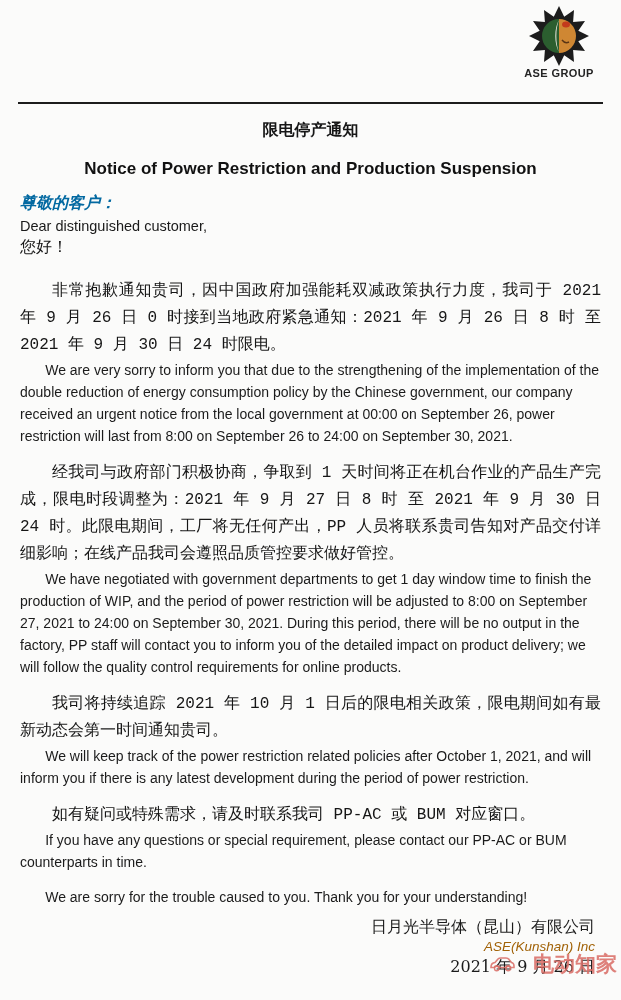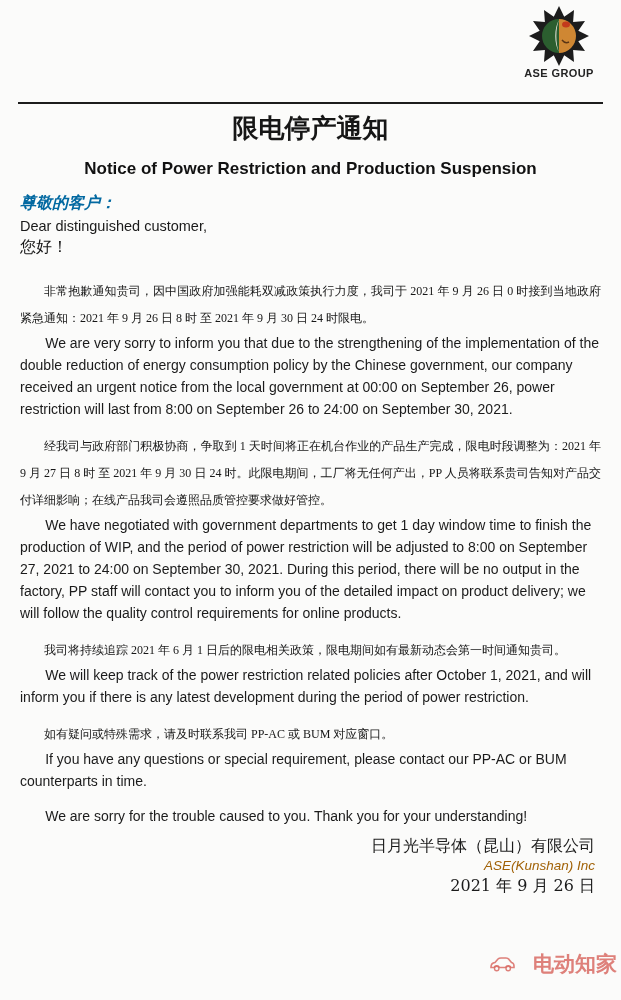--- a/index.html
+++ b/index.html
@@ -23,22 +23,22 @@
   .logo-text {
     font-family: "Liberation Sans", sans-serif;
     font-weight: bold; font-size: 11px; letter-spacing: .4px;
     color: #242424; margin-top: 1px;
   }
   .rule { border-top: 2px solid #1c1c1c; margin: 0 -2px; }
 
   
   .title-zh {
     margin: 12px 0 0 0; text-align: center;
-    font-family: Liberation Mono, monospace;
-    font-weight: bold; font-size: 26px; line-height: 28px; color: #161616;
+    font-family: Liberation Serif, serif;
+    font-weight: bold; font-size: 16px; line-height: 28px; color: #161616;
   }
   .title-en {
     margin: 14px 0 0 0; text-align: center;
     font-family: "Liberation Sans", sans-serif;
     font-weight: bold; font-size: 17px; line-height: 22px; color: #111;
   }
 
   
   .sal-zh {
     margin-top: 12px;
@@ -48,22 +48,22 @@
   .sal-en { margin-top: 2px; font-size: 14.5px; line-height: 20px; color: #1a1a1a; }
   .greeting {
     font-family: "DejaVu Serif", "Liberation Serif", serif;
     font-size: 16px; line-height: 22px; color: #161616;
   }
 
   
   .para { margin-top: 13px; }
   .para p { margin: 0; }
   .para .zh {
-    font-family: Liberation Serif, serif;
-    font-size: 12px; line-height: 27px; color: #161616;
+    font-family: Liberation Mono, monospace;
+    font-size: 16px; line-height: 27px; color: #161616;
     text-indent: 2em; text-align: justify;
   }
   .para .en {
     font-family: "Liberation Sans", sans-serif;
     font-size: 14px; line-height: 22px; color: #1b1b1b;
     text-indent: 1.8em;
   }
   .para.gap { margin-top: 20px; }
 
   
@@ -123,21 +123,21 @@
     <p class="zh">非常抱歉通知贵司，因中国政府加强能耗双减政策执行力度，我司于 2021 年 9 月 26 日 0 时接到当地政府紧急通知：2021 年 9 月 26 日 8 时 至 2021 年 9 月 30 日 24 时限电。</p>
     <p class="en">We are very sorry to inform you that due to the strengthening of the implementation of the double reduction of energy consumption policy by the Chinese government, our company received an urgent notice from the local government at 00:00 on September 26, power restriction will last from 8:00 on September 26 to 24:00 on September 30, 2021.</p>
   </div>
 
   <div class="para">
     <p class="zh">经我司与政府部门积极协商，争取到 1 天时间将正在机台作业的产品生产完成，限电时段调整为：2021 年 9 月 27 日 8 时 至 2021 年 9 月 30 日 24 时。此限电期间，工厂将无任何产出，PP 人员将联系贵司告知对产品交付详细影响；在线产品我司会遵照品质管控要求做好管控。</p>
     <p class="en">We have negotiated with government departments to get 1 day window time to finish the production of WIP, and the period of power restriction will be adjusted to 8:00 on September 27, 2021 to 24:00 on September 30, 2021. During this period, there will be no output in the factory, PP staff will contact you to inform you of the detailed impact on product delivery; we will follow the quality control requirements for online products.</p>
   </div>
 
   <div class="para">
-    <p class="zh">我司将持续追踪 2021 年 6 月 1 日后的限电相关政策，限电期间如有最新动态会第一时间通知贵司。</p>
+    <p class="zh">我司将持续追踪 2021 年 10 月 1 日后的限电相关政策，限电期间如有最新动态会第一时间通知贵司。</p>
     <p class="en">We will keep track of the power restriction related policies after October 1, 2021, and will inform you if there is any latest development during the period of power restriction.</p>
   </div>
 
   <div class="para">
     <p class="zh">如有疑问或特殊需求，请及时联系我司 PP-AC 或 BUM 对应窗口。</p>
     <p class="en">If you have any questions or special requirement, please contact our PP-AC or BUM counterparts in time.</p>
   </div>
 
   <div class="para">
     <p class="en">We are sorry for the trouble caused to you. Thank you for your understanding!</p>

